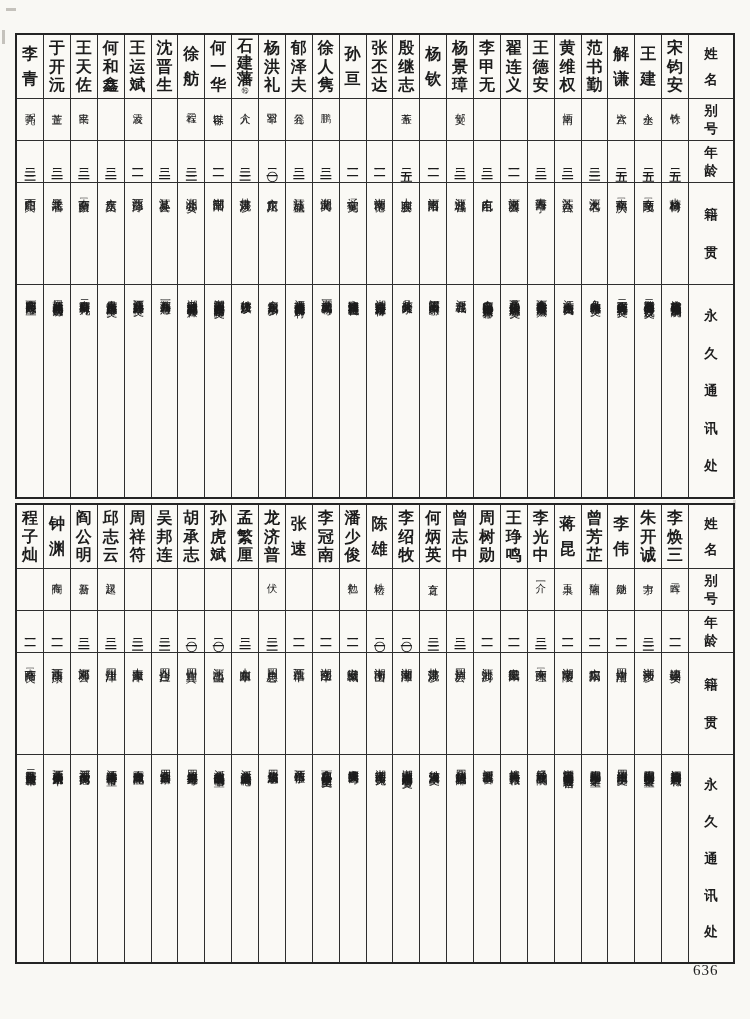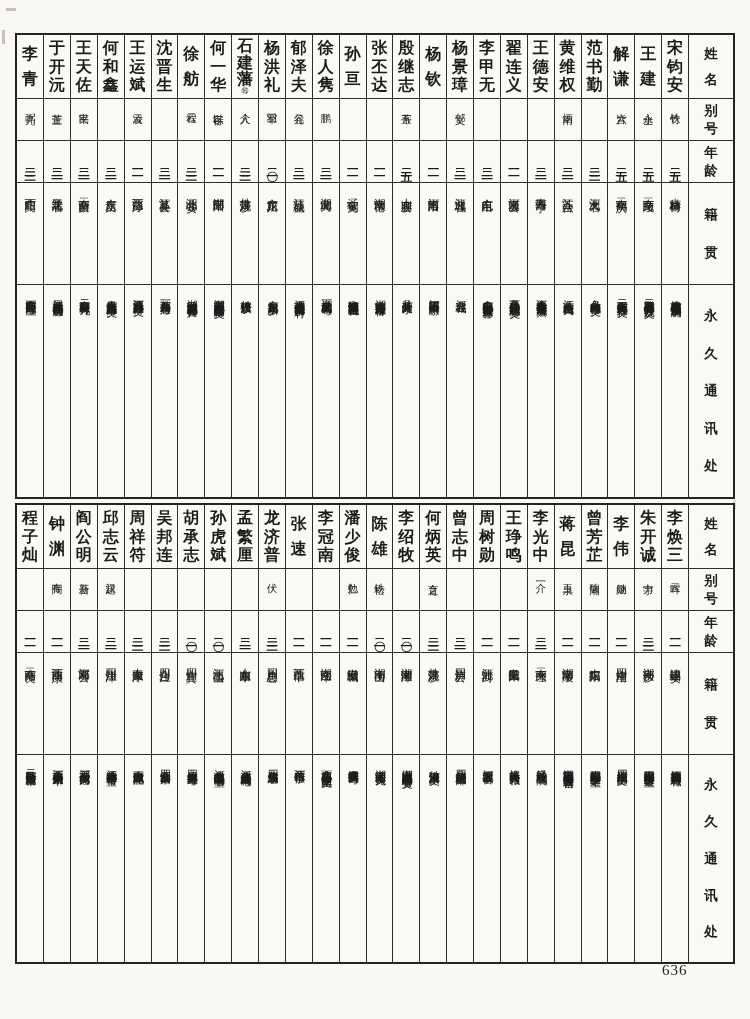--- a/index.html
+++ b/index.html
@@ -69,21 +69,21 @@
   .aliascell .vtext{font-size:10.5px;}
   .agecell .vtext{font-size:11.5px;font-weight:bold;letter-spacing:3px;}
   .nativecell .vtext{font-size:11.5px;}
   .addrcell .vtext{font-size:11px;letter-spacing:.5px;}
 
   
   .header-col .cell{flex-direction:column;align-items:center;justify-content:space-evenly;}
   .header-col span{font-weight:bold;font-size:13.5px;line-height:1;}
 
   .page-number{
-    position:absolute;top:962px;left:662px;
+    position:absolute;top:962px;left:693px;
     font-size:15px;letter-spacing:1px;color:#222;
     font-family:"Liberation Serif","DejaVu Serif",serif;
   }
 </style>
 </head>
 <body>
 
 <div class="page">
   <div class="speck sp1"></div>
   <div class="speck sp2"></div>

